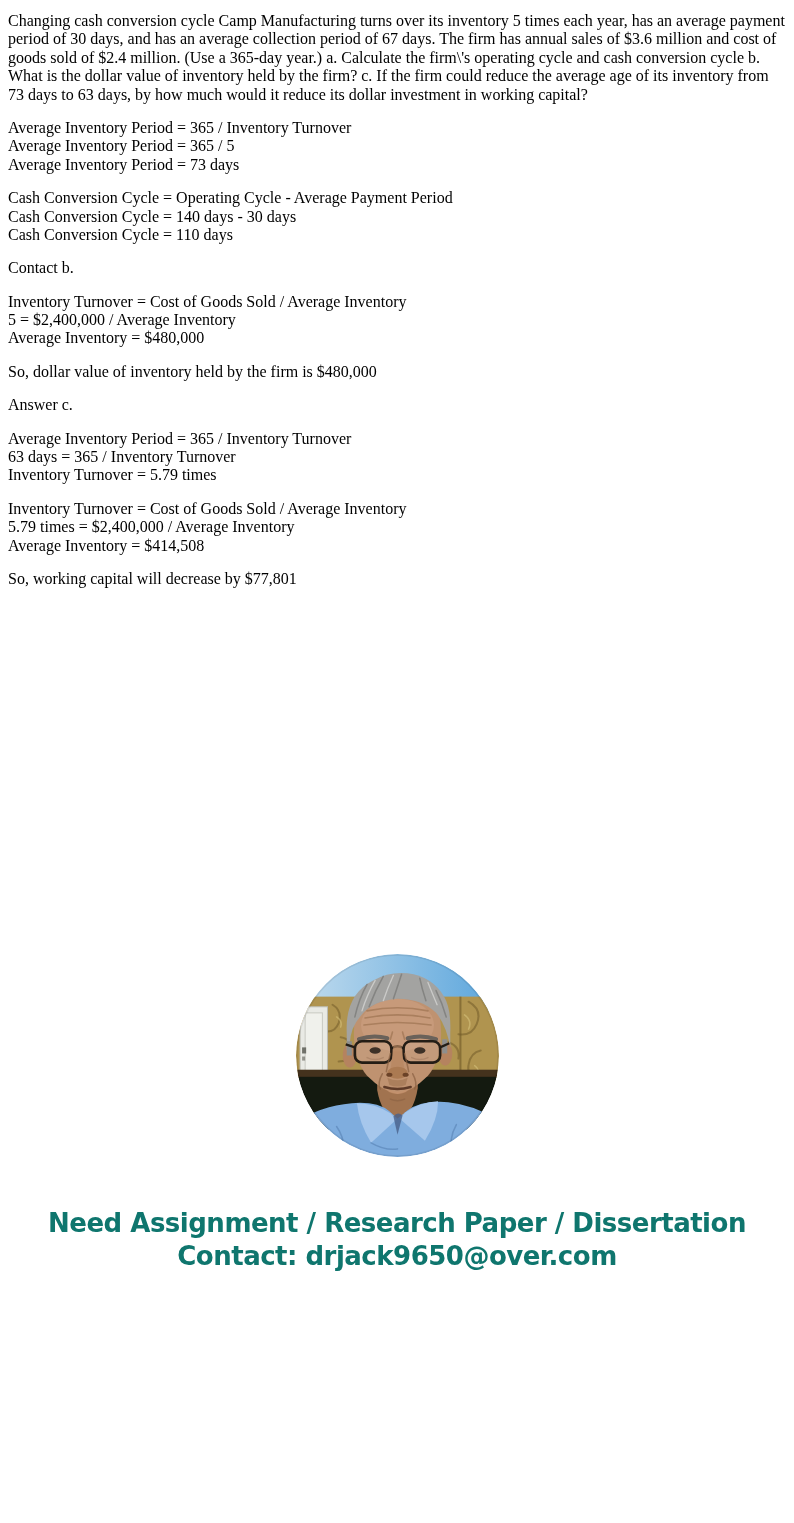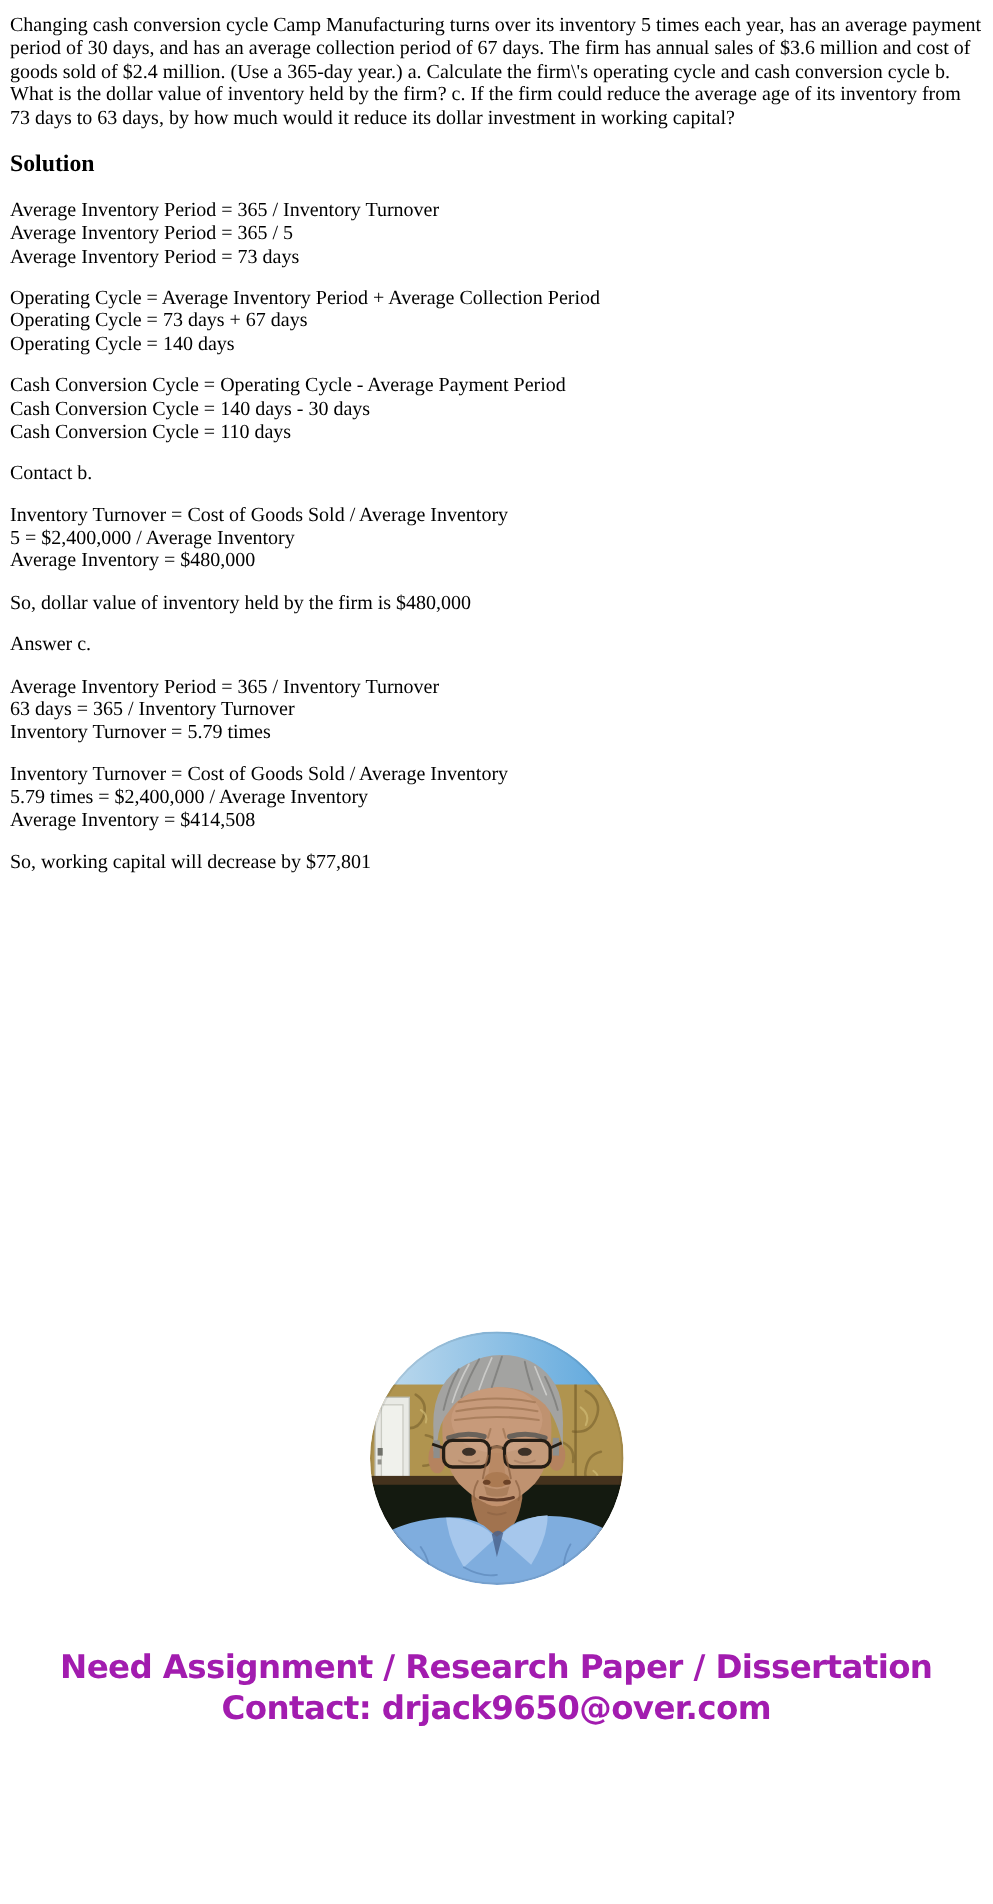--- a/index.html
+++ b/index.html
@@ -40,35 +40,33 @@
   }
   .avatar-wrap svg { display: block; }
   .footer {
     margin-top: 50px;
     text-align: center;
     font-family: "DejaVu Sans", "Liberation Sans", sans-serif;
     font-weight: bold;
     font-size: 26px;
     line-height: 1.25;
     letter-spacing: -0.5px;
-    color: #a21caf;
+    color: #0f766e;
   }
 </style>
 </head>
 <body>
 
 <div class="page">
 
   <p class="problem">Changing cash conversion cycle Camp Manufacturing turns over its inventory 5 times each year, has an average payment period of 30 days, and has an average collection period of 67 days. The firm has annual sales of $3.6 million and cost of goods sold of $2.4 million. (Use a 365-day year.) a. Calculate the firm\'s operating cycle and cash conversion cycle b. What is the dollar value of inventory held by the firm? c. If the firm could reduce the average age of its inventory from 73 days to 63 days, by how much would it reduce its dollar investment in working capital?</p>
 
-  <h3 class="solution-heading">Solution</h3>
 
   <div id="solution-body">
       <p class="line-group">Average Inventory Period = 365 / Inventory Turnover<br>Average Inventory Period = 365 / 5<br>Average Inventory Period = 73 days</p>
-      <p class="line-group">Operating Cycle = Average Inventory Period + Average Collection Period<br>Operating Cycle = 73 days + 67 days<br>Operating Cycle = 140 days</p>
       <p class="line-group">Cash Conversion Cycle = Operating Cycle - Average Payment Period<br>Cash Conversion Cycle = 140 days - 30 days<br>Cash Conversion Cycle = 110 days</p>
       <p class="line-group">Contact b.</p>
       <p class="line-group">Inventory Turnover = Cost of Goods Sold / Average Inventory<br>5 = $2,400,000 / Average Inventory<br>Average Inventory = $480,000</p>
       <p class="line-group">So, dollar value of inventory held by the firm is $480,000</p>
       <p class="line-group">Answer c.</p>
       <p class="line-group">Average Inventory Period = 365 / Inventory Turnover<br>63 days = 365 / Inventory Turnover<br>Inventory Turnover = 5.79 times</p>
       <p class="line-group">Inventory Turnover = Cost of Goods Sold / Average Inventory<br>5.79 times = $2,400,000 / Average Inventory<br>Average Inventory = $414,508</p>
       <p class="line-group">So, working capital will decrease by $77,801</p>
     </div>
 

